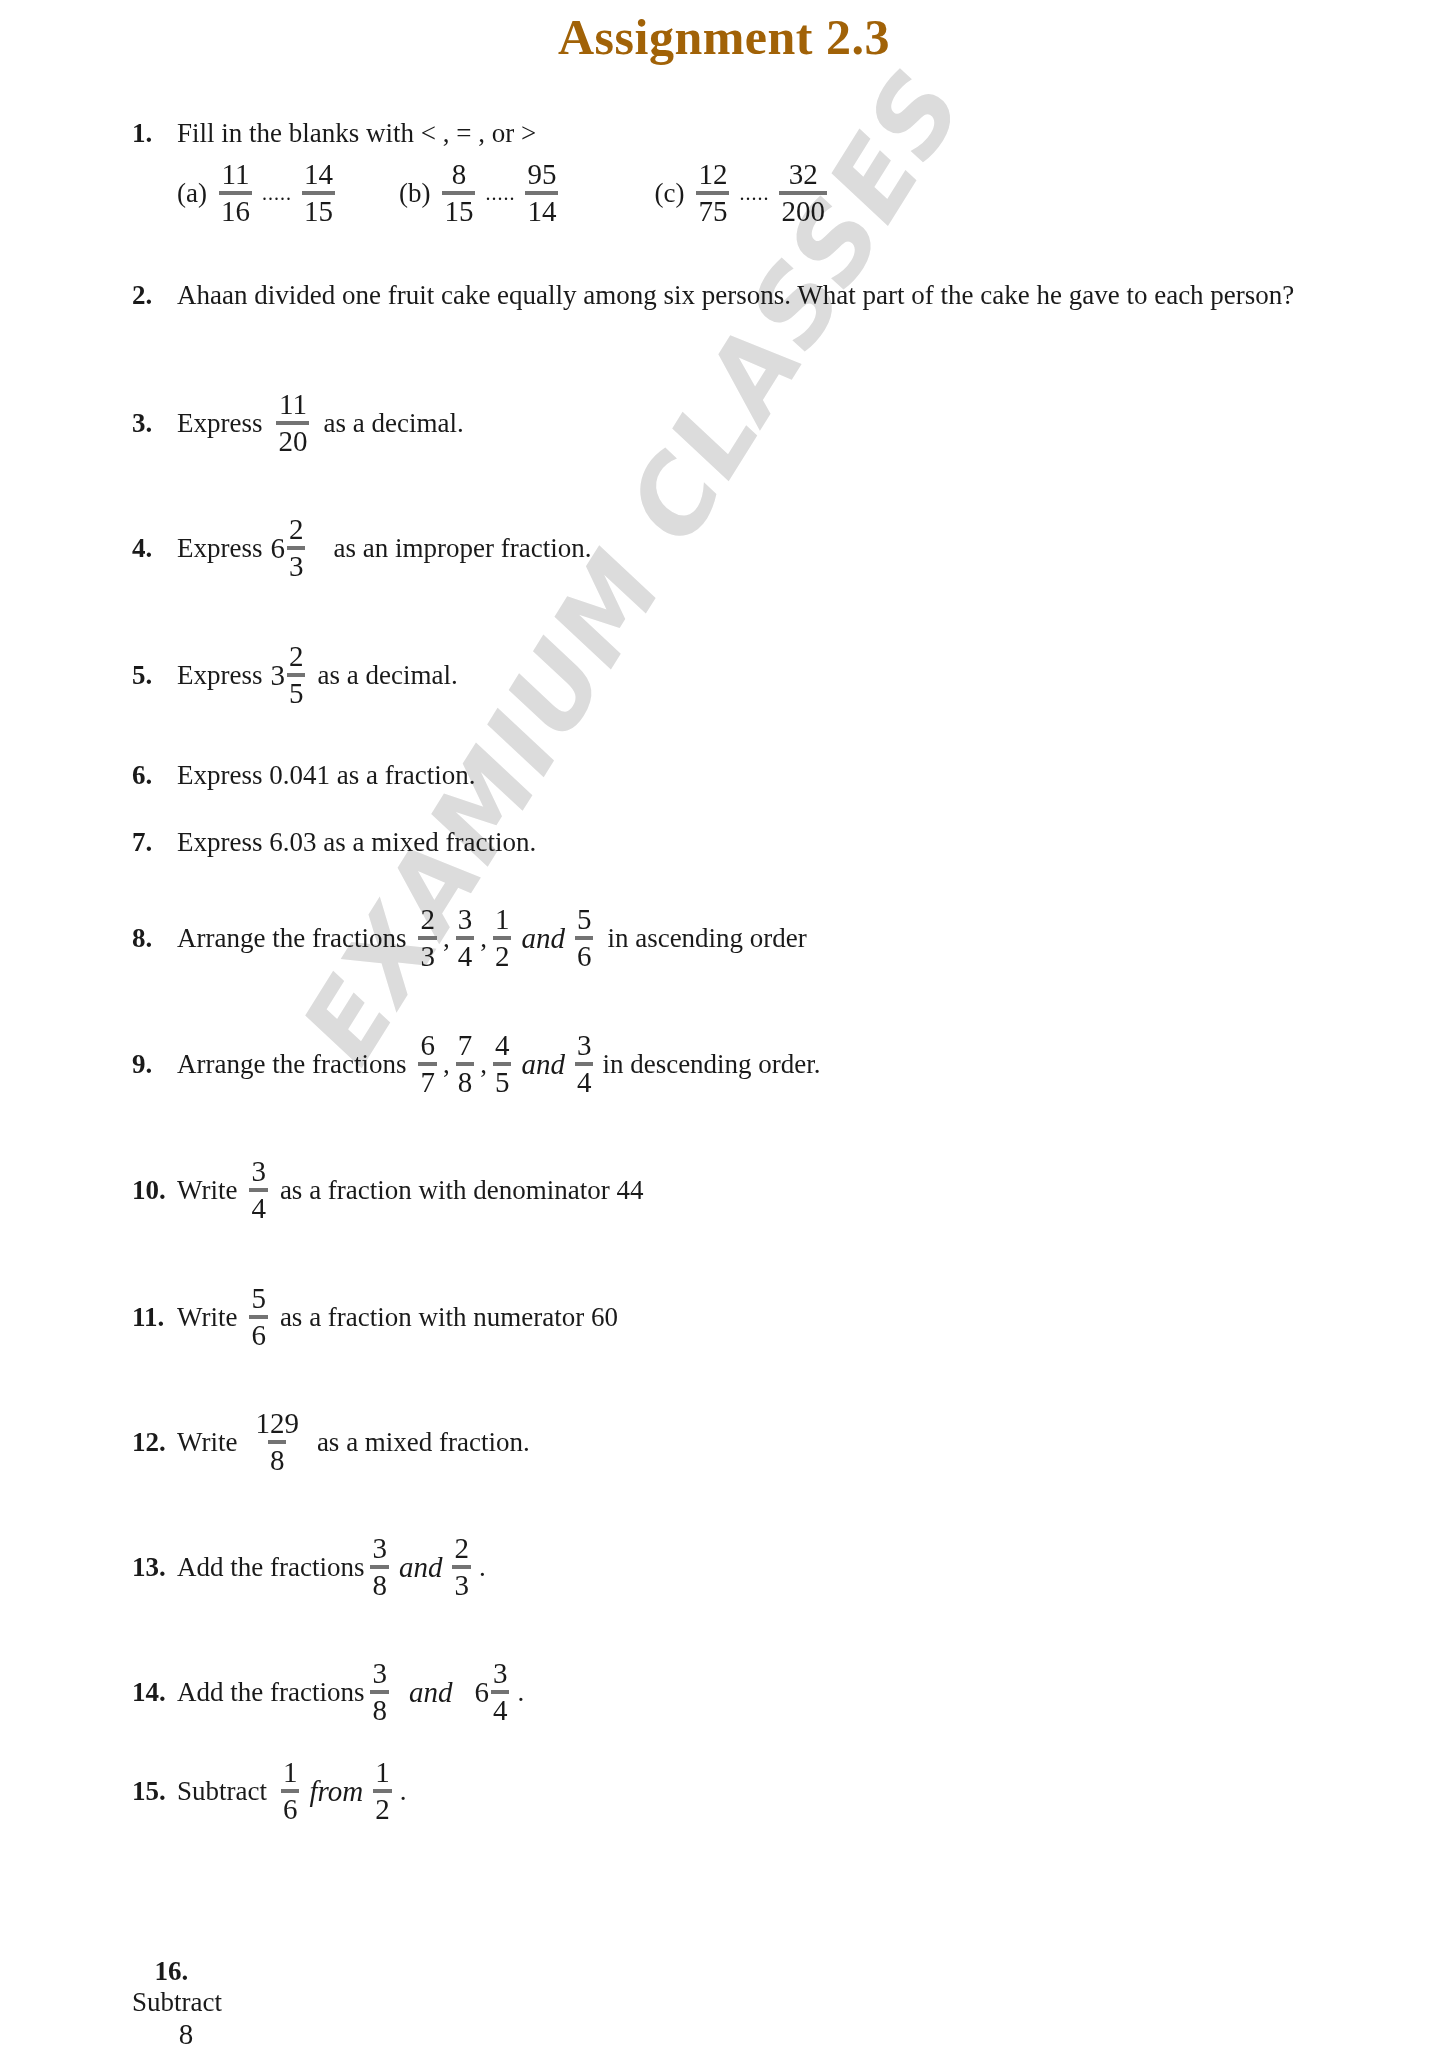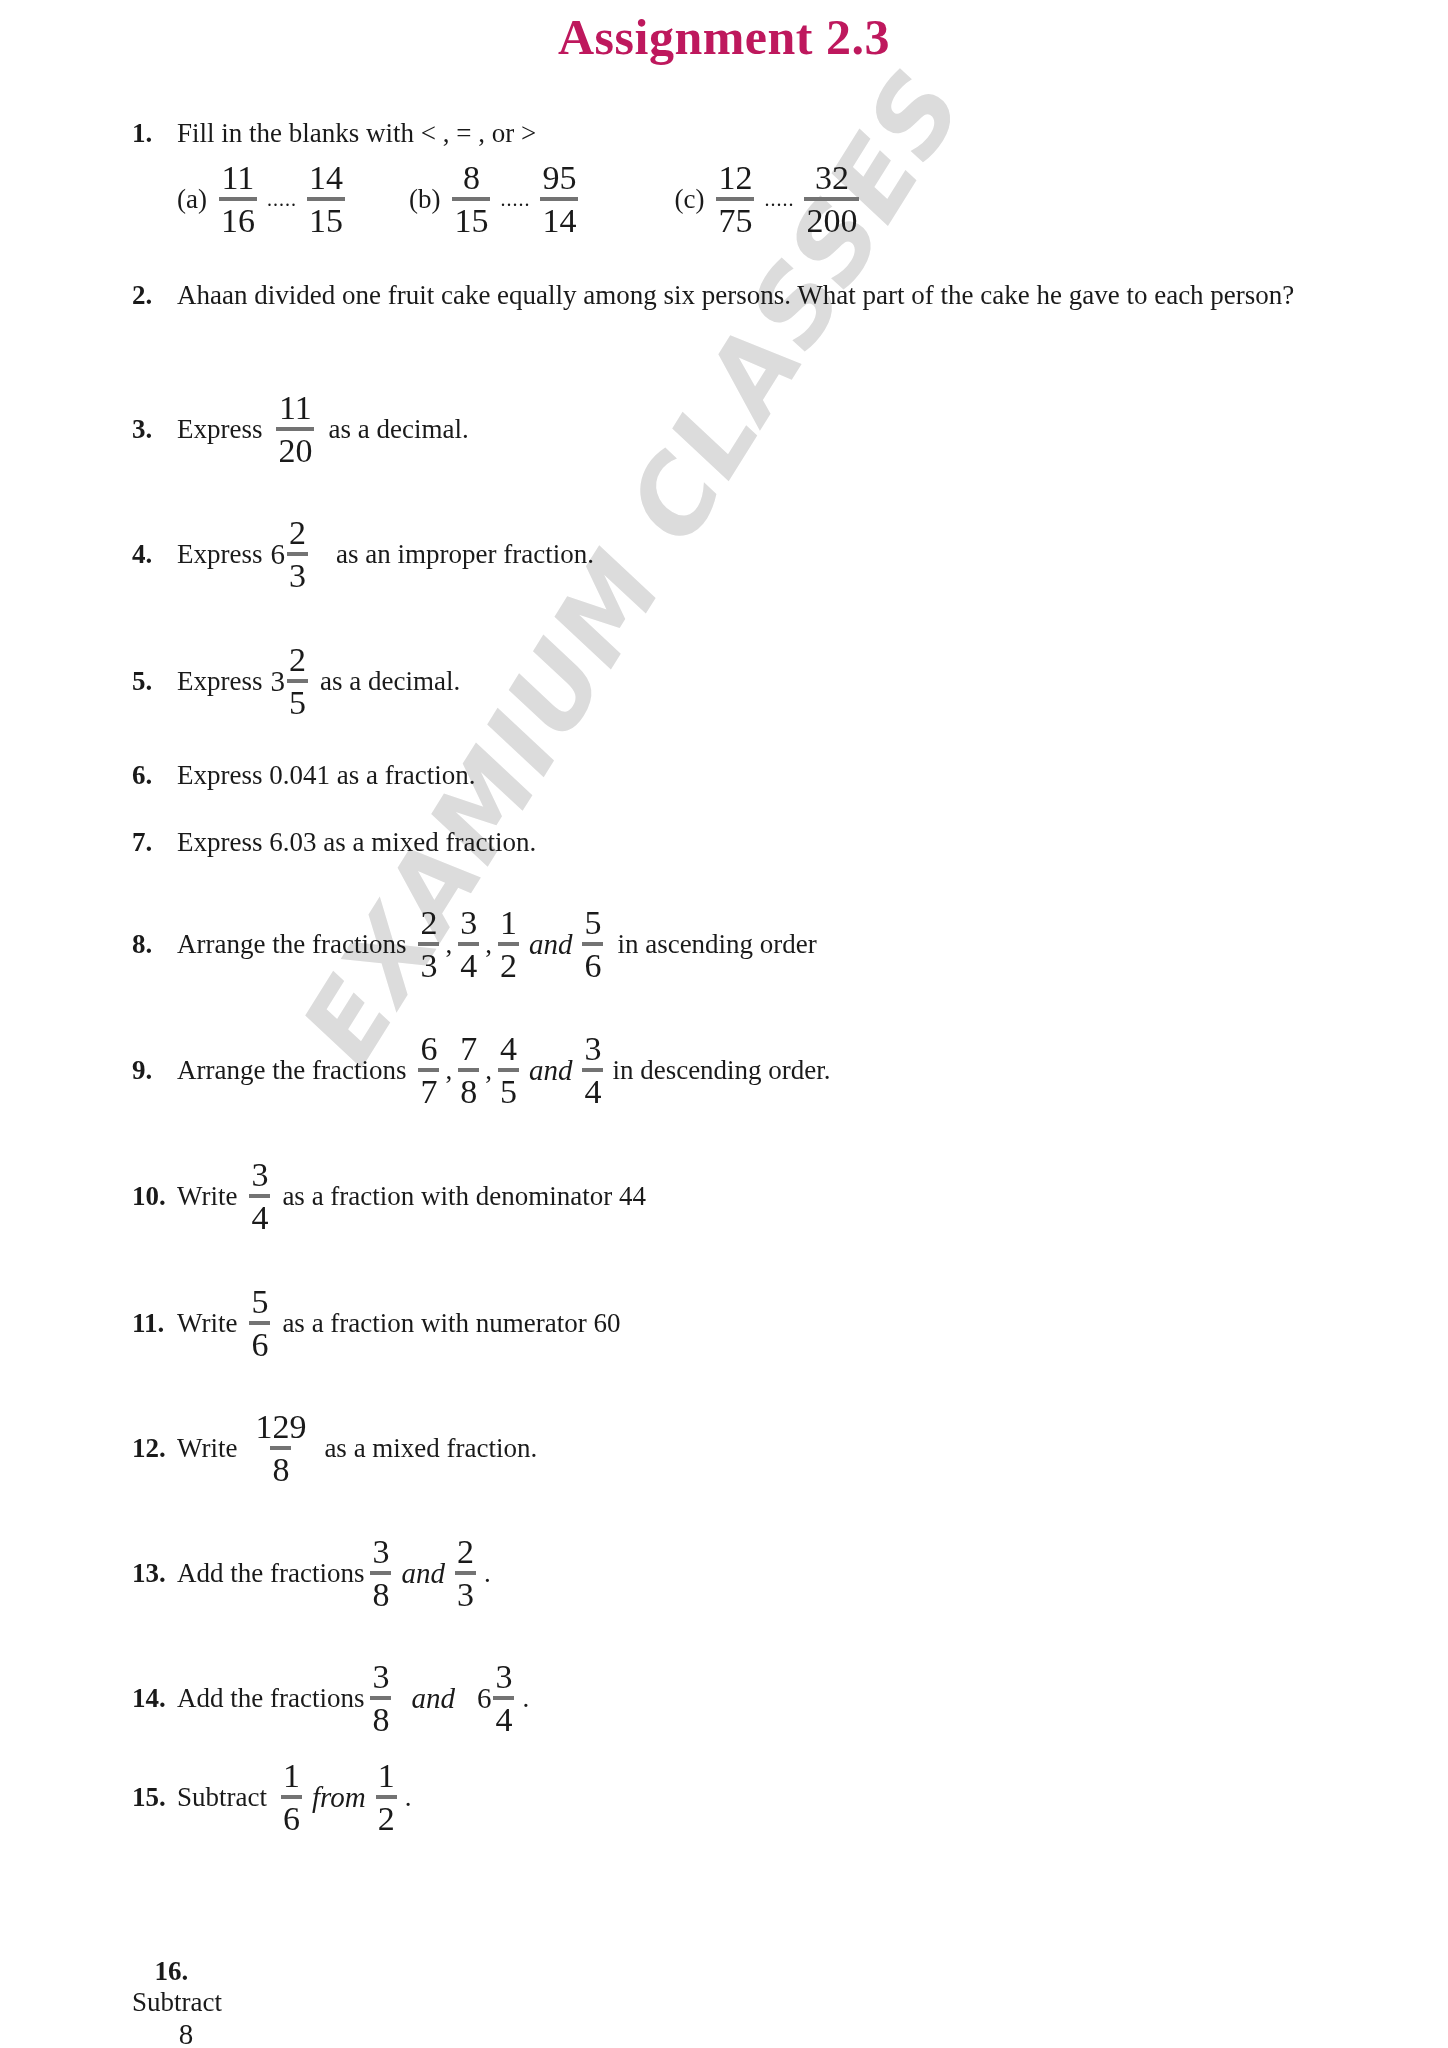--- a/index.html
+++ b/index.html
@@ -2,34 +2,34 @@
 <html><head>
 <meta charset="utf-8">
 <style>
   html, body { margin: 0; padding: 0; }
   body {
     width: 1448px; height: 2048px; background: #ffffff; position: relative; overflow: hidden;
     font-family: "Liberation Serif", "DejaVu Serif", serif; color: #1a1a1a;
   }
   .title {
     position: absolute; top: 8px; left: 0; width: 1448px; text-align: center;
-    font-family: "Liberation Serif", serif; font-weight: bold; font-size: 50px; color: #be185d;
+    font-family: "Liberation Serif", serif; font-weight: bold; font-size: 50px; color: #a16207;
     letter-spacing: 0.5px;
   }
   .watermark {
     position: absolute; left: 330px; top: 990px; width: 900px;
     transform: rotate(-58deg); transform-origin: left center;
     font-family: "DejaVu Sans", sans-serif; font-weight: bold; font-style: italic;
     font-size: 104px; color: #dcdcdc; letter-spacing: 2px; white-space: nowrap;
     z-index: 0; pointer-events: none;
   }
   .q { position: absolute; left: 132px; z-index: 1; font-size: 27px; display: flex; align-items: center; white-space: nowrap; }
   .num { font-weight: bold; display: inline-block; min-width: 45px; }
   .txt { display: inline-block; }
-  .frac { display: inline-flex; flex-direction: column; align-items: center; vertical-align: middle; margin: 0 6px; font-size: 34px; line-height: 1.15; }
+  .frac { display: inline-flex; flex-direction: column; align-items: center; vertical-align: middle; margin: 0 6px; font-size: 29px; line-height: 1.15; }
   .frac .n { padding: 0 2px; }
   .frac .d { border-top: 4px solid #737373; padding: 0 2px; }
   .whole { font-size: 29px; margin-left: 8px; margin-right: -4px; }
   .it { font-style: italic; font-size: 29px; margin: 0 4px; }
   .dots { margin: 0 4px; letter-spacing: 1px; font-size: 20px; }
   .sub { display: inline-flex; align-items: center; margin-right: 40px; }
   .sublabel { margin-right: 6px; }
   .para { position: absolute; left: 132px; width: 1180px; z-index: 1; font-size: 27px; line-height: 34px; }
   .para .num { position: absolute; left: 0; top: 0; }
   .para .body { margin-left: 45px; text-align: justify; }

